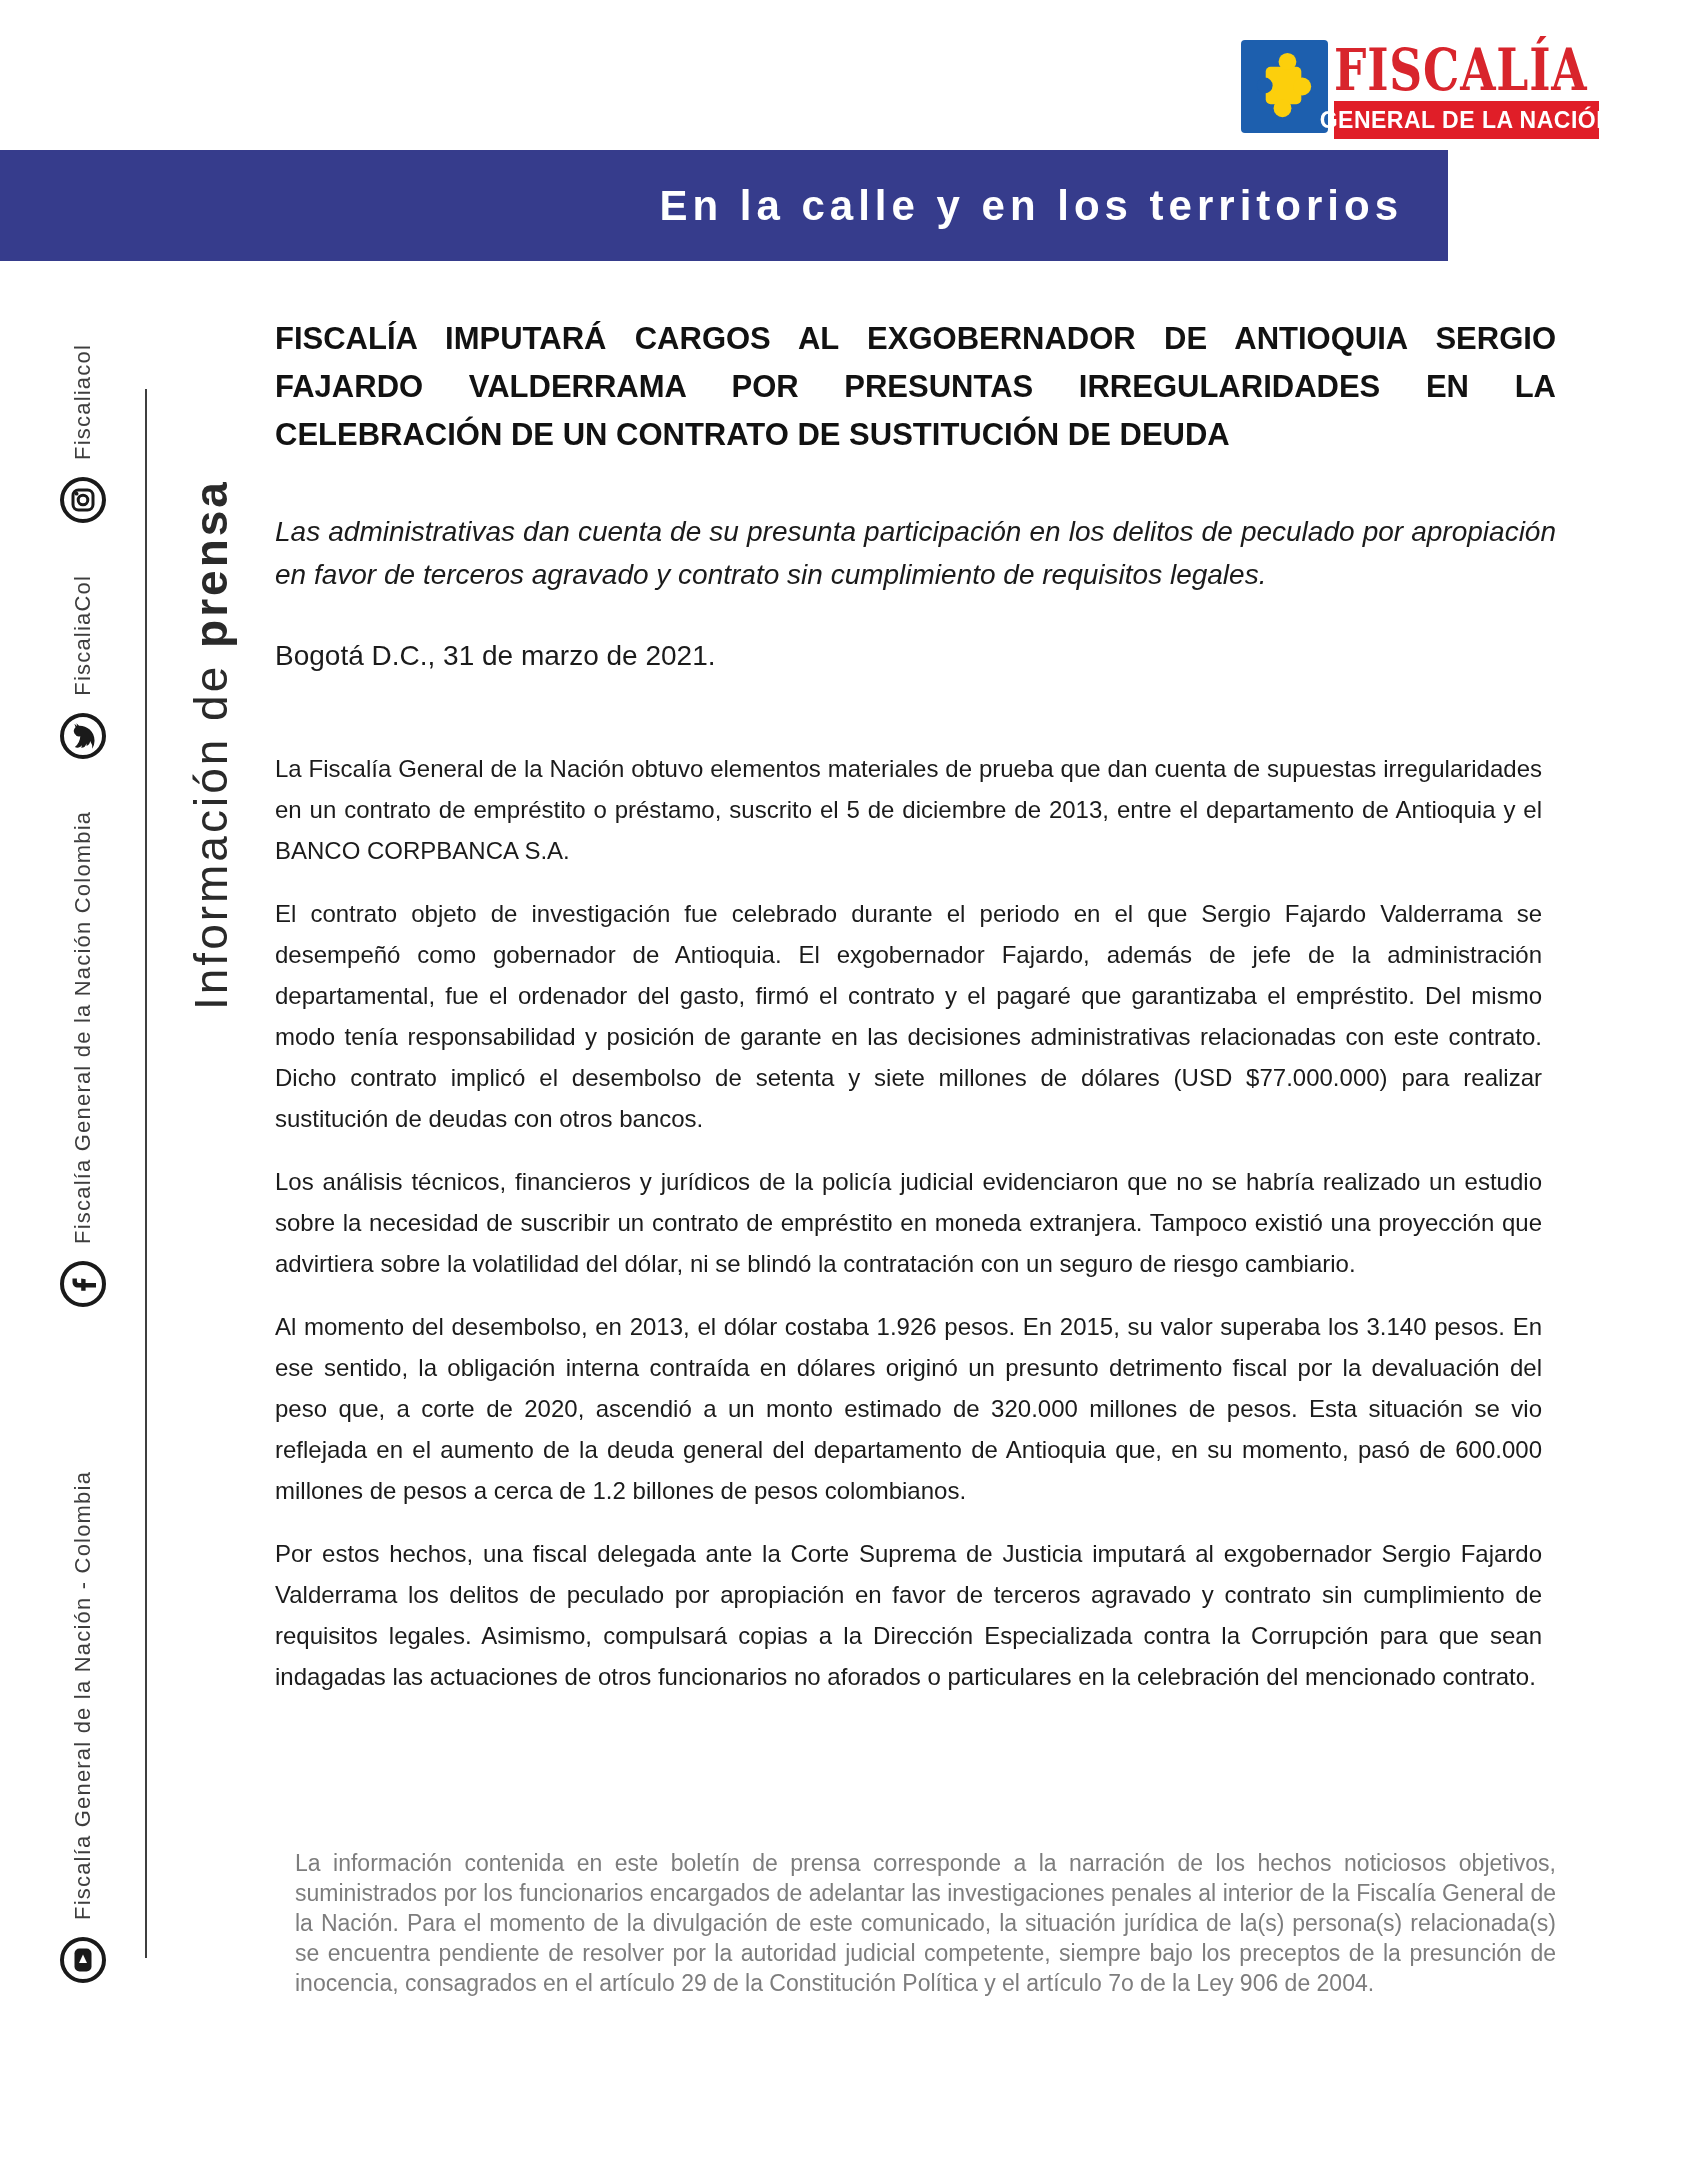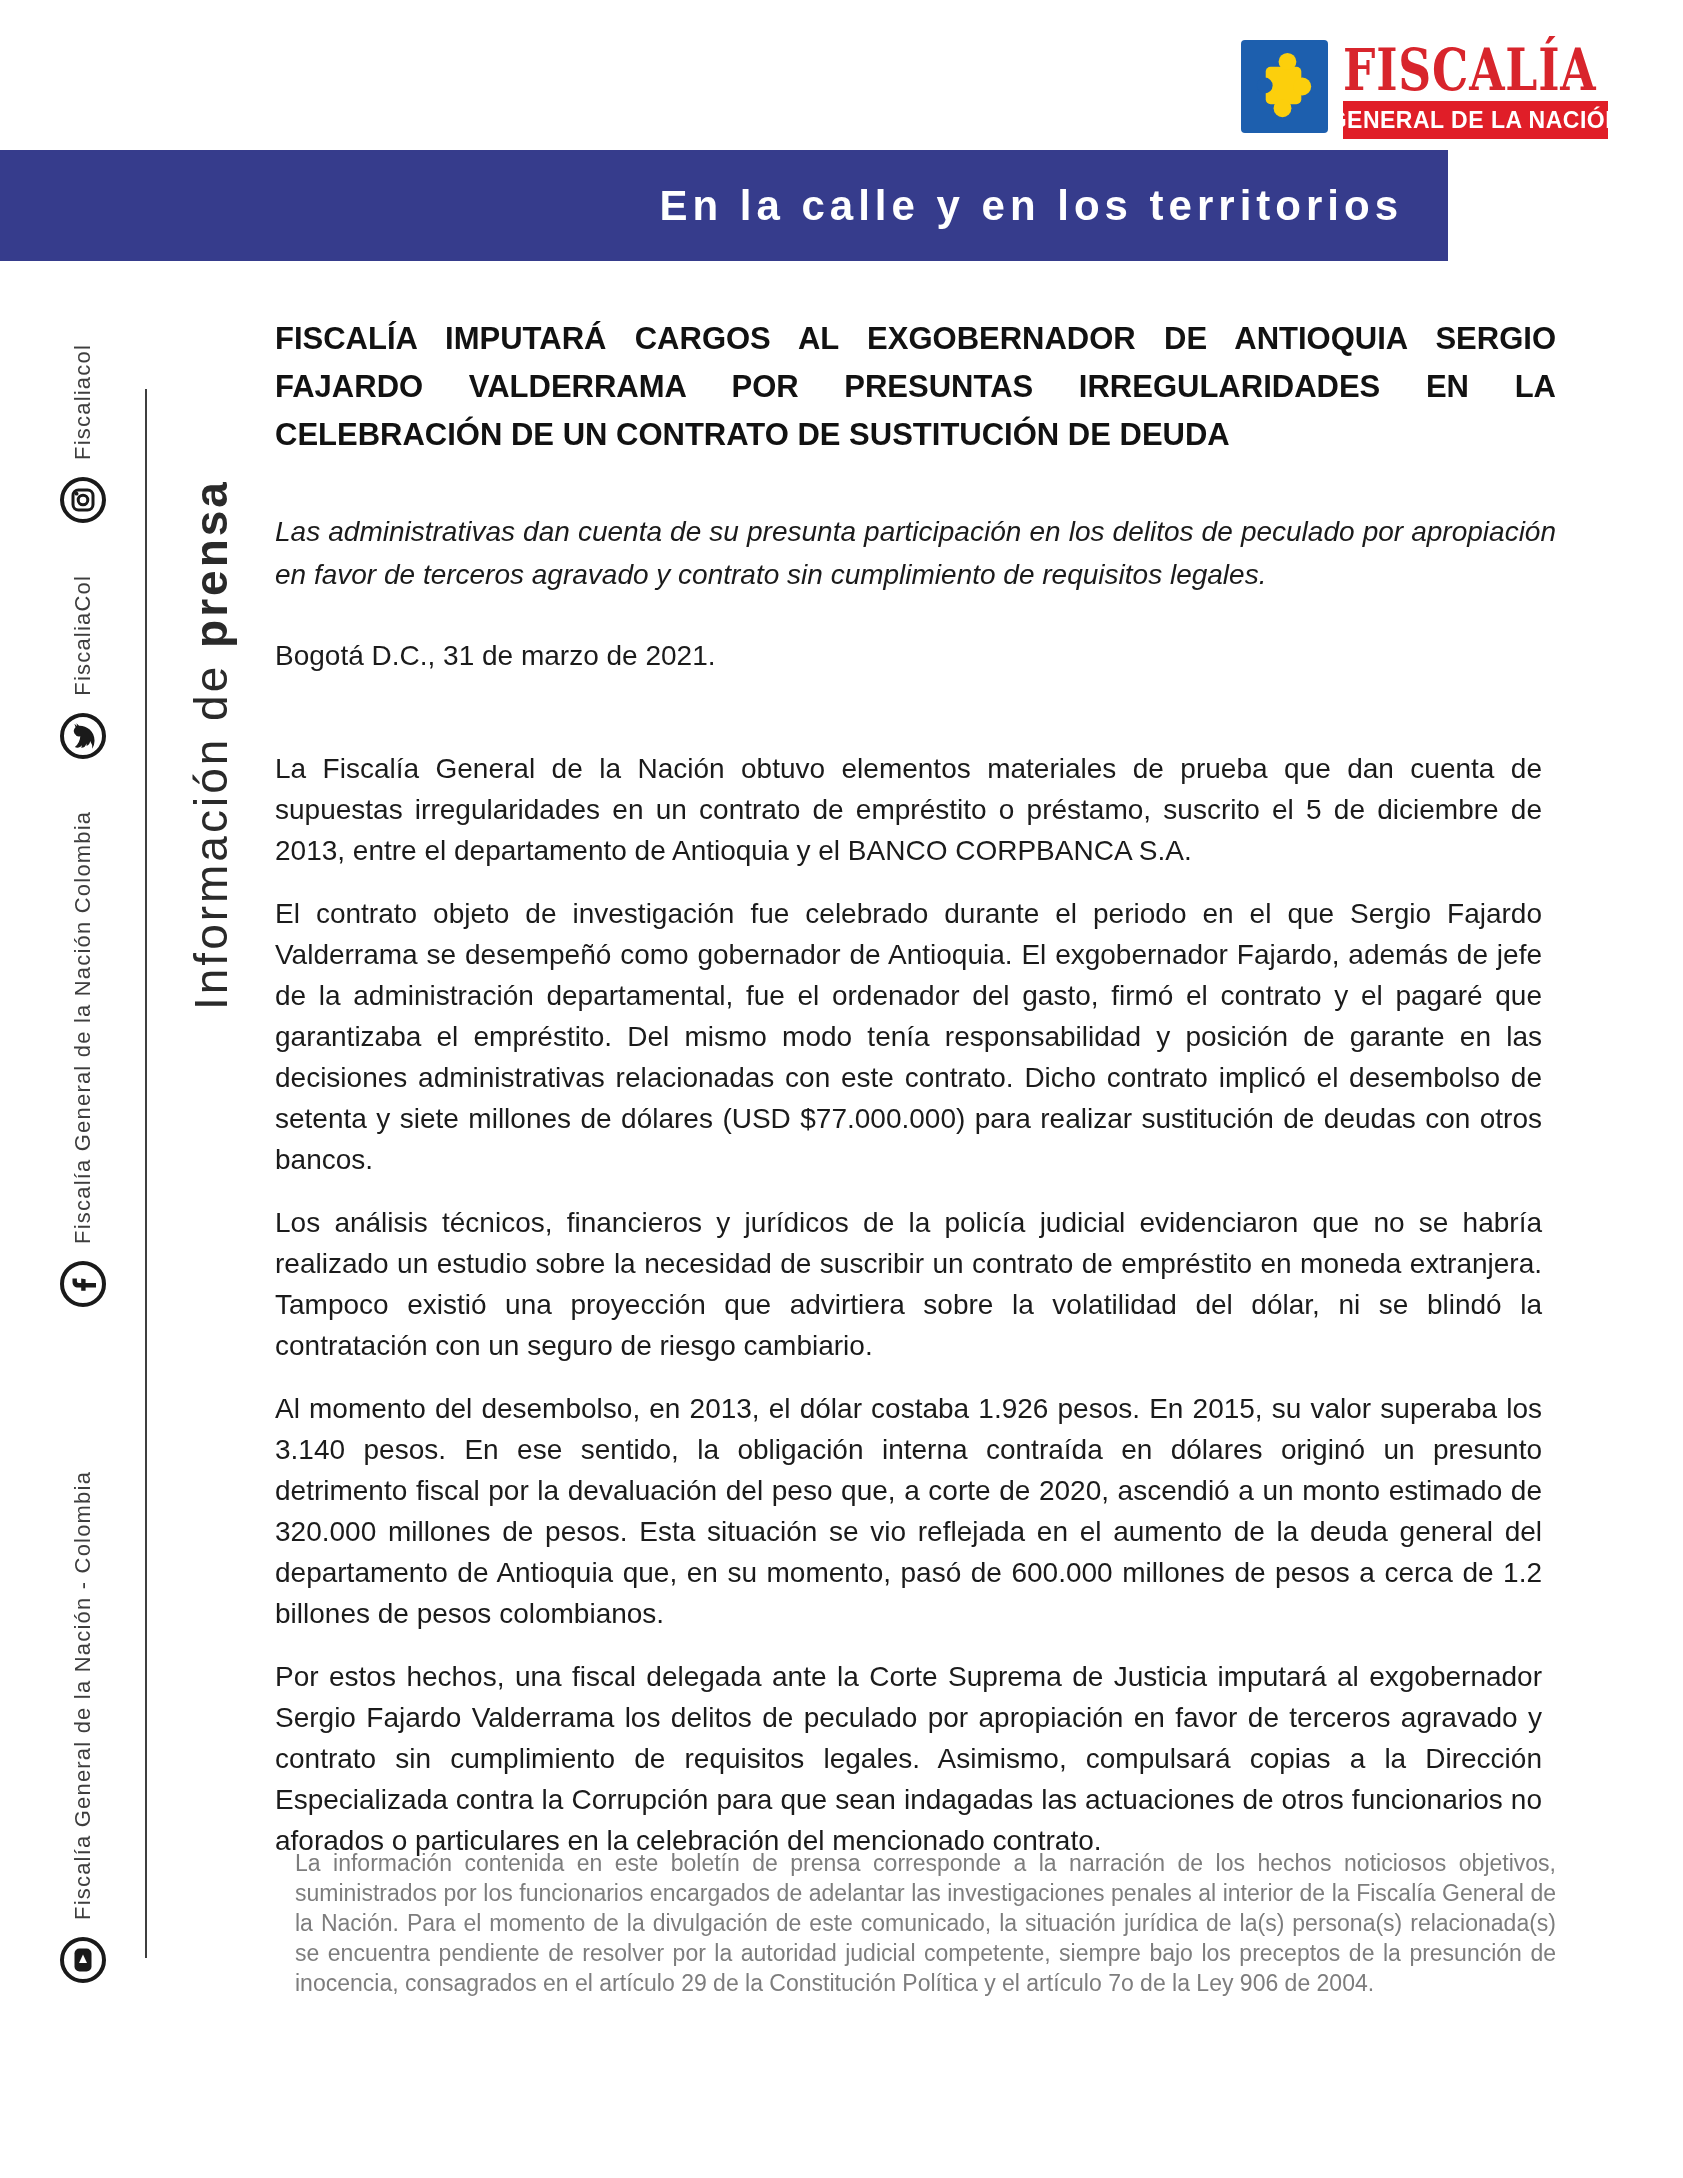--- a/index.html
+++ b/index.html
@@ -1,20 +1,20 @@
 <!DOCTYPE html>
 <html><head>
 <meta charset="utf-8">
 <style>
   html,body{margin:0;padding:0;background:#ffffff;}
   .page{position:relative;width:1683px;height:2178px;background:#ffffff;overflow:hidden;
         font-family:"Liberation Sans",sans-serif;color:#1b1b1b;}
 
   
-  .logo{position:absolute;left:1241px;top:40px;display:flex;gap:15px;}
+  .logo{position:absolute;left:1241px;top:40px;display:flex;gap:6px;}
   .logo-square{width:87px;height:93px;flex:0 0 auto;}
   .logo-right{width:265px;display:flex;flex-direction:column;}
   .logo-word{font-family:"DejaVu Serif",serif;font-weight:700;font-size:57px;line-height:59px;
              letter-spacing:1px;color:#d8252c;transform:scaleX(0.80);transform-origin:left center;white-space:nowrap;}
   .logo-bar{margin-top:2px;height:38px;background:#e01e28;display:flex;align-items:center;justify-content:center;}
   .logo-bar span{color:#ffffff;font-weight:700;font-size:23px;letter-spacing:0.5px;white-space:nowrap;}
 
   
   .banner{position:absolute;left:0;top:150px;width:1448px;height:111px;background:#363c8c;
           display:flex;align-items:center;justify-content:flex-end;}
@@ -34,21 +34,21 @@
   .social-entry svg{display:block;}
   .m-yt{margin-left:8px;} .m-fb{margin-left:163px;} .m-tw{margin-left:51px;} .m-ig{margin-left:51px;}
 
   
   .content{position:absolute;left:275px;top:297px;width:1281px;}
   .title{margin:18px 0 0 0;font-size:31px;font-weight:700;line-height:48px;
          text-align:justify;color:#121212;}
   .lead{margin:51px 0 0 0;font-style:italic;font-size:28px;line-height:43px;text-align:justify;}
   .dateline{margin:38px 0 0 0;font-size:28px;line-height:43px;}
   .paras{margin-top:71px;}
-  .paras p{margin:0 14px 22px 0;font-size:28px;line-height:41px;text-align:justify;}
+  .paras p{margin:0 14px 22px 0;font-size:24px;line-height:41px;text-align:justify;}
 
   
   .disclaimer{position:absolute;left:295px;top:1848px;width:1261px;
               font-size:23px;line-height:30px;text-align:justify;color:#7d7d7d;}
   .footer{position:absolute;left:59px;top:2037px;width:1624px;text-align:center;}
   .footer-line1{font-size:30px;letter-spacing:2.5px;color:#4c4c4c;}
   .footer-line2{margin-top:6px;font-size:29px;font-weight:700;letter-spacing:1px;color:#323232;}
 </style>
 </head>
 <body>

